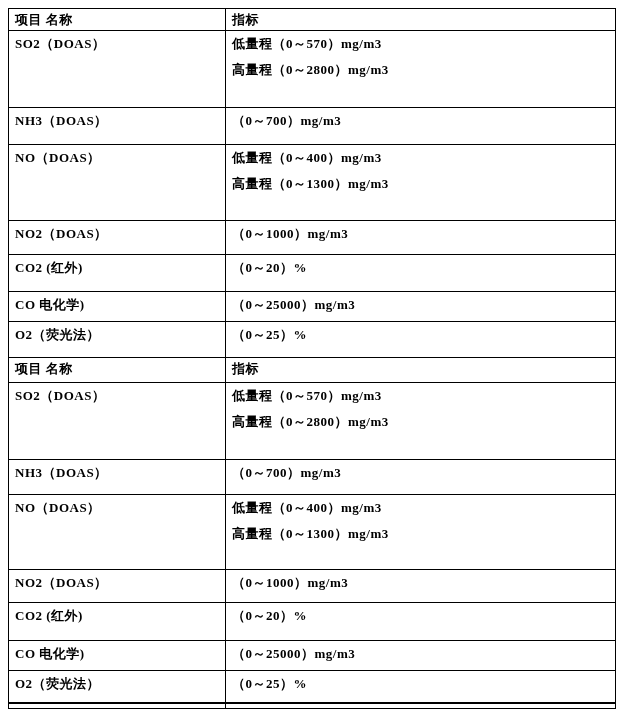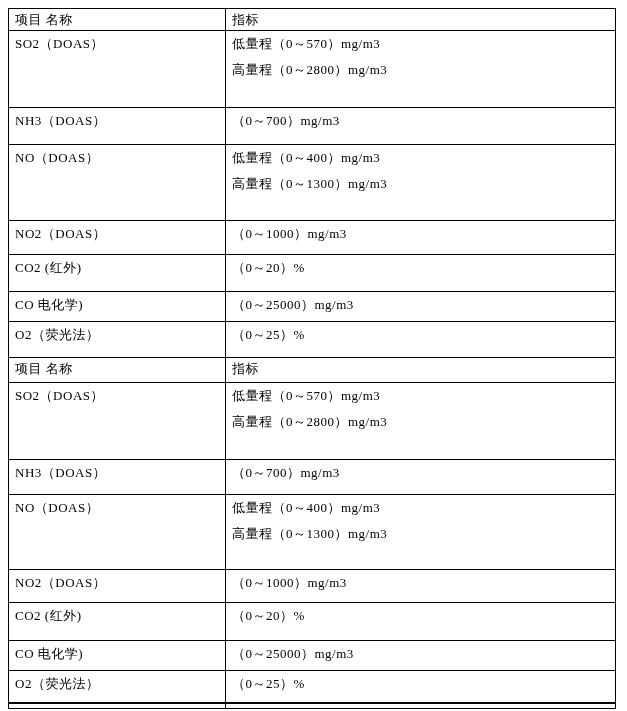--- a/index.html
+++ b/index.html
@@ -19,20 +19,21 @@
     background:#ffffff;
     overflow:hidden;
   }
   table.spec-table{
     position:absolute;
     left:8px;
     top:8px;
     width:607px;
     border-collapse:collapse;
     table-layout:fixed;
+    font-weight:bold;
   }
   col.c1{width:217px;}
   col.c2{width:390px;}
   td{
     border:1px solid #000000;
     vertical-align:top;
     padding:3px 6px 0 6px;
     font-size:13px;
     line-height:20px;
     letter-spacing:0.5px;

